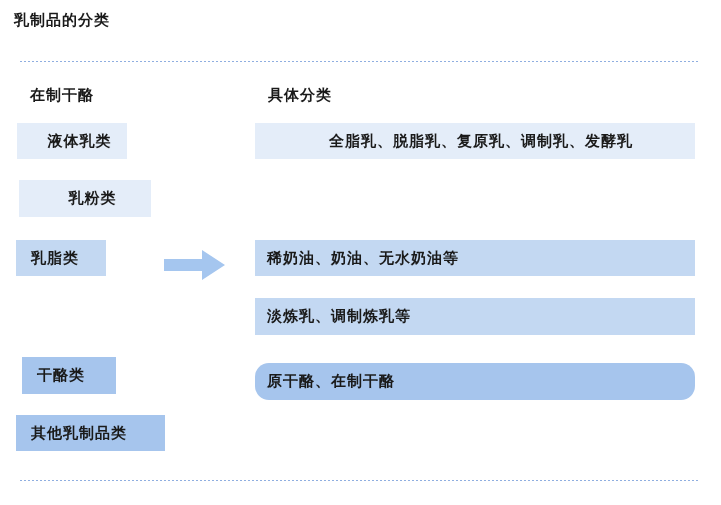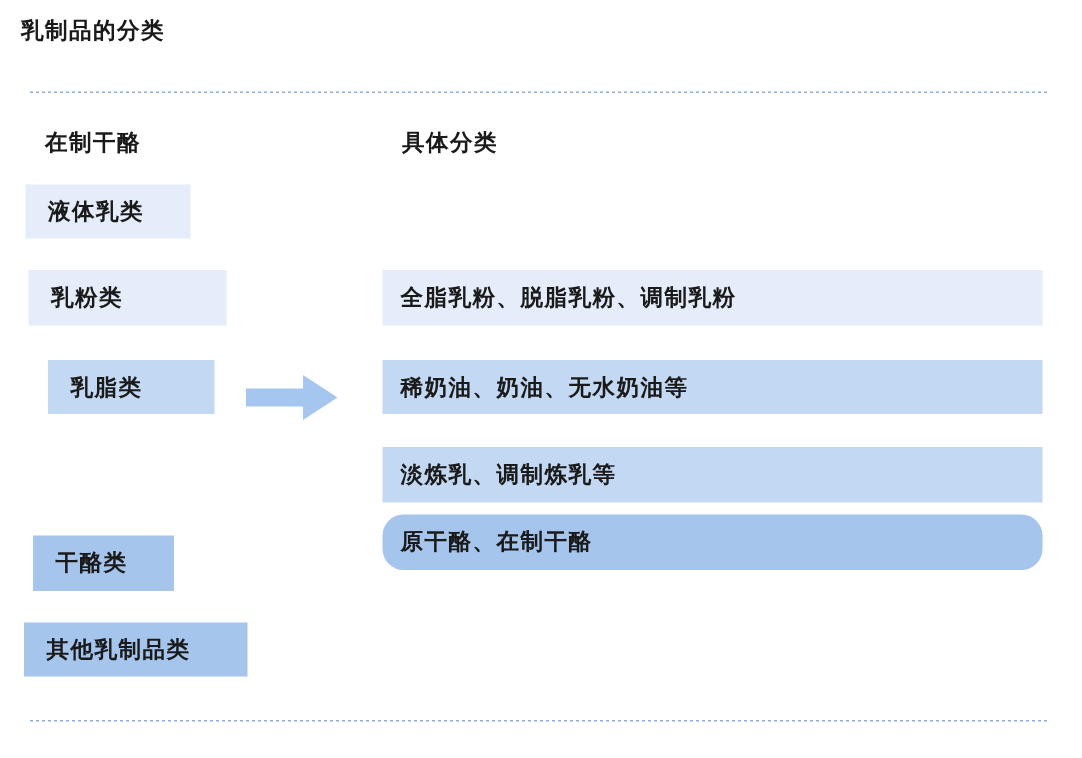--- a/index.html
+++ b/index.html
@@ -17,59 +17,59 @@
     background:repeating-linear-gradient(to right,var(--dash_line) 0 2px,transparent 2px 4px);}
   .dash.top{top:61px;}
   .dash.bottom{top:480px;}
   .col-header{position:absolute;top:86px;font-size:15px;letter-spacing:1px;}
   .col-header.left{left:30px;}
   .col-header.right{left:268px;}
   .box{position:absolute;height:36px;font-size:15px;display:flex;align-items:center;
     box-sizing:border-box;letter-spacing:1px;}
   .box.type{padding-left:15px;}
   .box.detail{left:255px;width:440px;padding-left:12px;}
-  .tier1{background:var(--tier1);}
+  .tier1{background:var(--tier1);justify-content:center;}
   .tier2{background:var(--tier2);}
   .tier3{background:var(--tier3);}
   
   .l1{left:17px;top:123px;width:110px;}
   .l2{left:19px;top:180px;width:132px;height:37px;}
-  .l3{left:32px;top:240px;width:111px;}
+  .l3{left:16px;top:240px;width:90px;}
   .l4{left:20px;top:298px;width:110px;height:37px;}
   .l5{left:22px;top:357px;width:94px;height:37px;text-align:center;}
   .l6{left:16px;top:415px;width:149px;text-align:center;}
   .r1{top:123px;}
   .r2{top:180px;height:37px;}
   .r3{top:240px;text-align:center;}
   .r4{top:298px;height:37px;}
-  .r5{top:343px;height:37px;border-radius:14px;}
+  .r5{top:363px;height:37px;border-radius:14px;}
   .r6{top:415px;}
   .arrow{position:absolute;left:164px;top:250px;width:62px;height:30px;color:var(--arrow);}
 </style>
 </head>
 <body>
 
 <div class="canvas">
 
   <div class="title">乳制品的分类</div>
 
   <div class="dash top"></div>
 
   <div class="col-header left">在制干酪</div>
   <div class="col-header right">具体分类</div>
 
   <div class="box type tier1 l1">
     <span>液体乳类</span>
   </div>
+  <div class="box detail tier1 r1">
+    <span>全脂乳、脱脂乳、复原乳、调制乳、发酵乳</span>
+  </div>
 
   <div class="box type tier1 l2">
     <span>乳粉类</span>
-  </div>
-  <div class="box detail tier1 r2">
-    <span>全脂乳粉、脱脂乳粉、调制乳粉</span>
   </div>
 
   <div class="box type tier2 l3">
     <span>乳脂类</span>
   </div>
   <svg class="arrow" viewBox="0 0 62 30" aria-hidden="true">
     <polygon points="0,9 38,9 38,0 61,15 38,30 38,21 0,21" fill="currentColor"></polygon>
   </svg>
   <div class="box detail tier2 r3">
     <span>稀奶油、奶油、无水奶油等</span>

